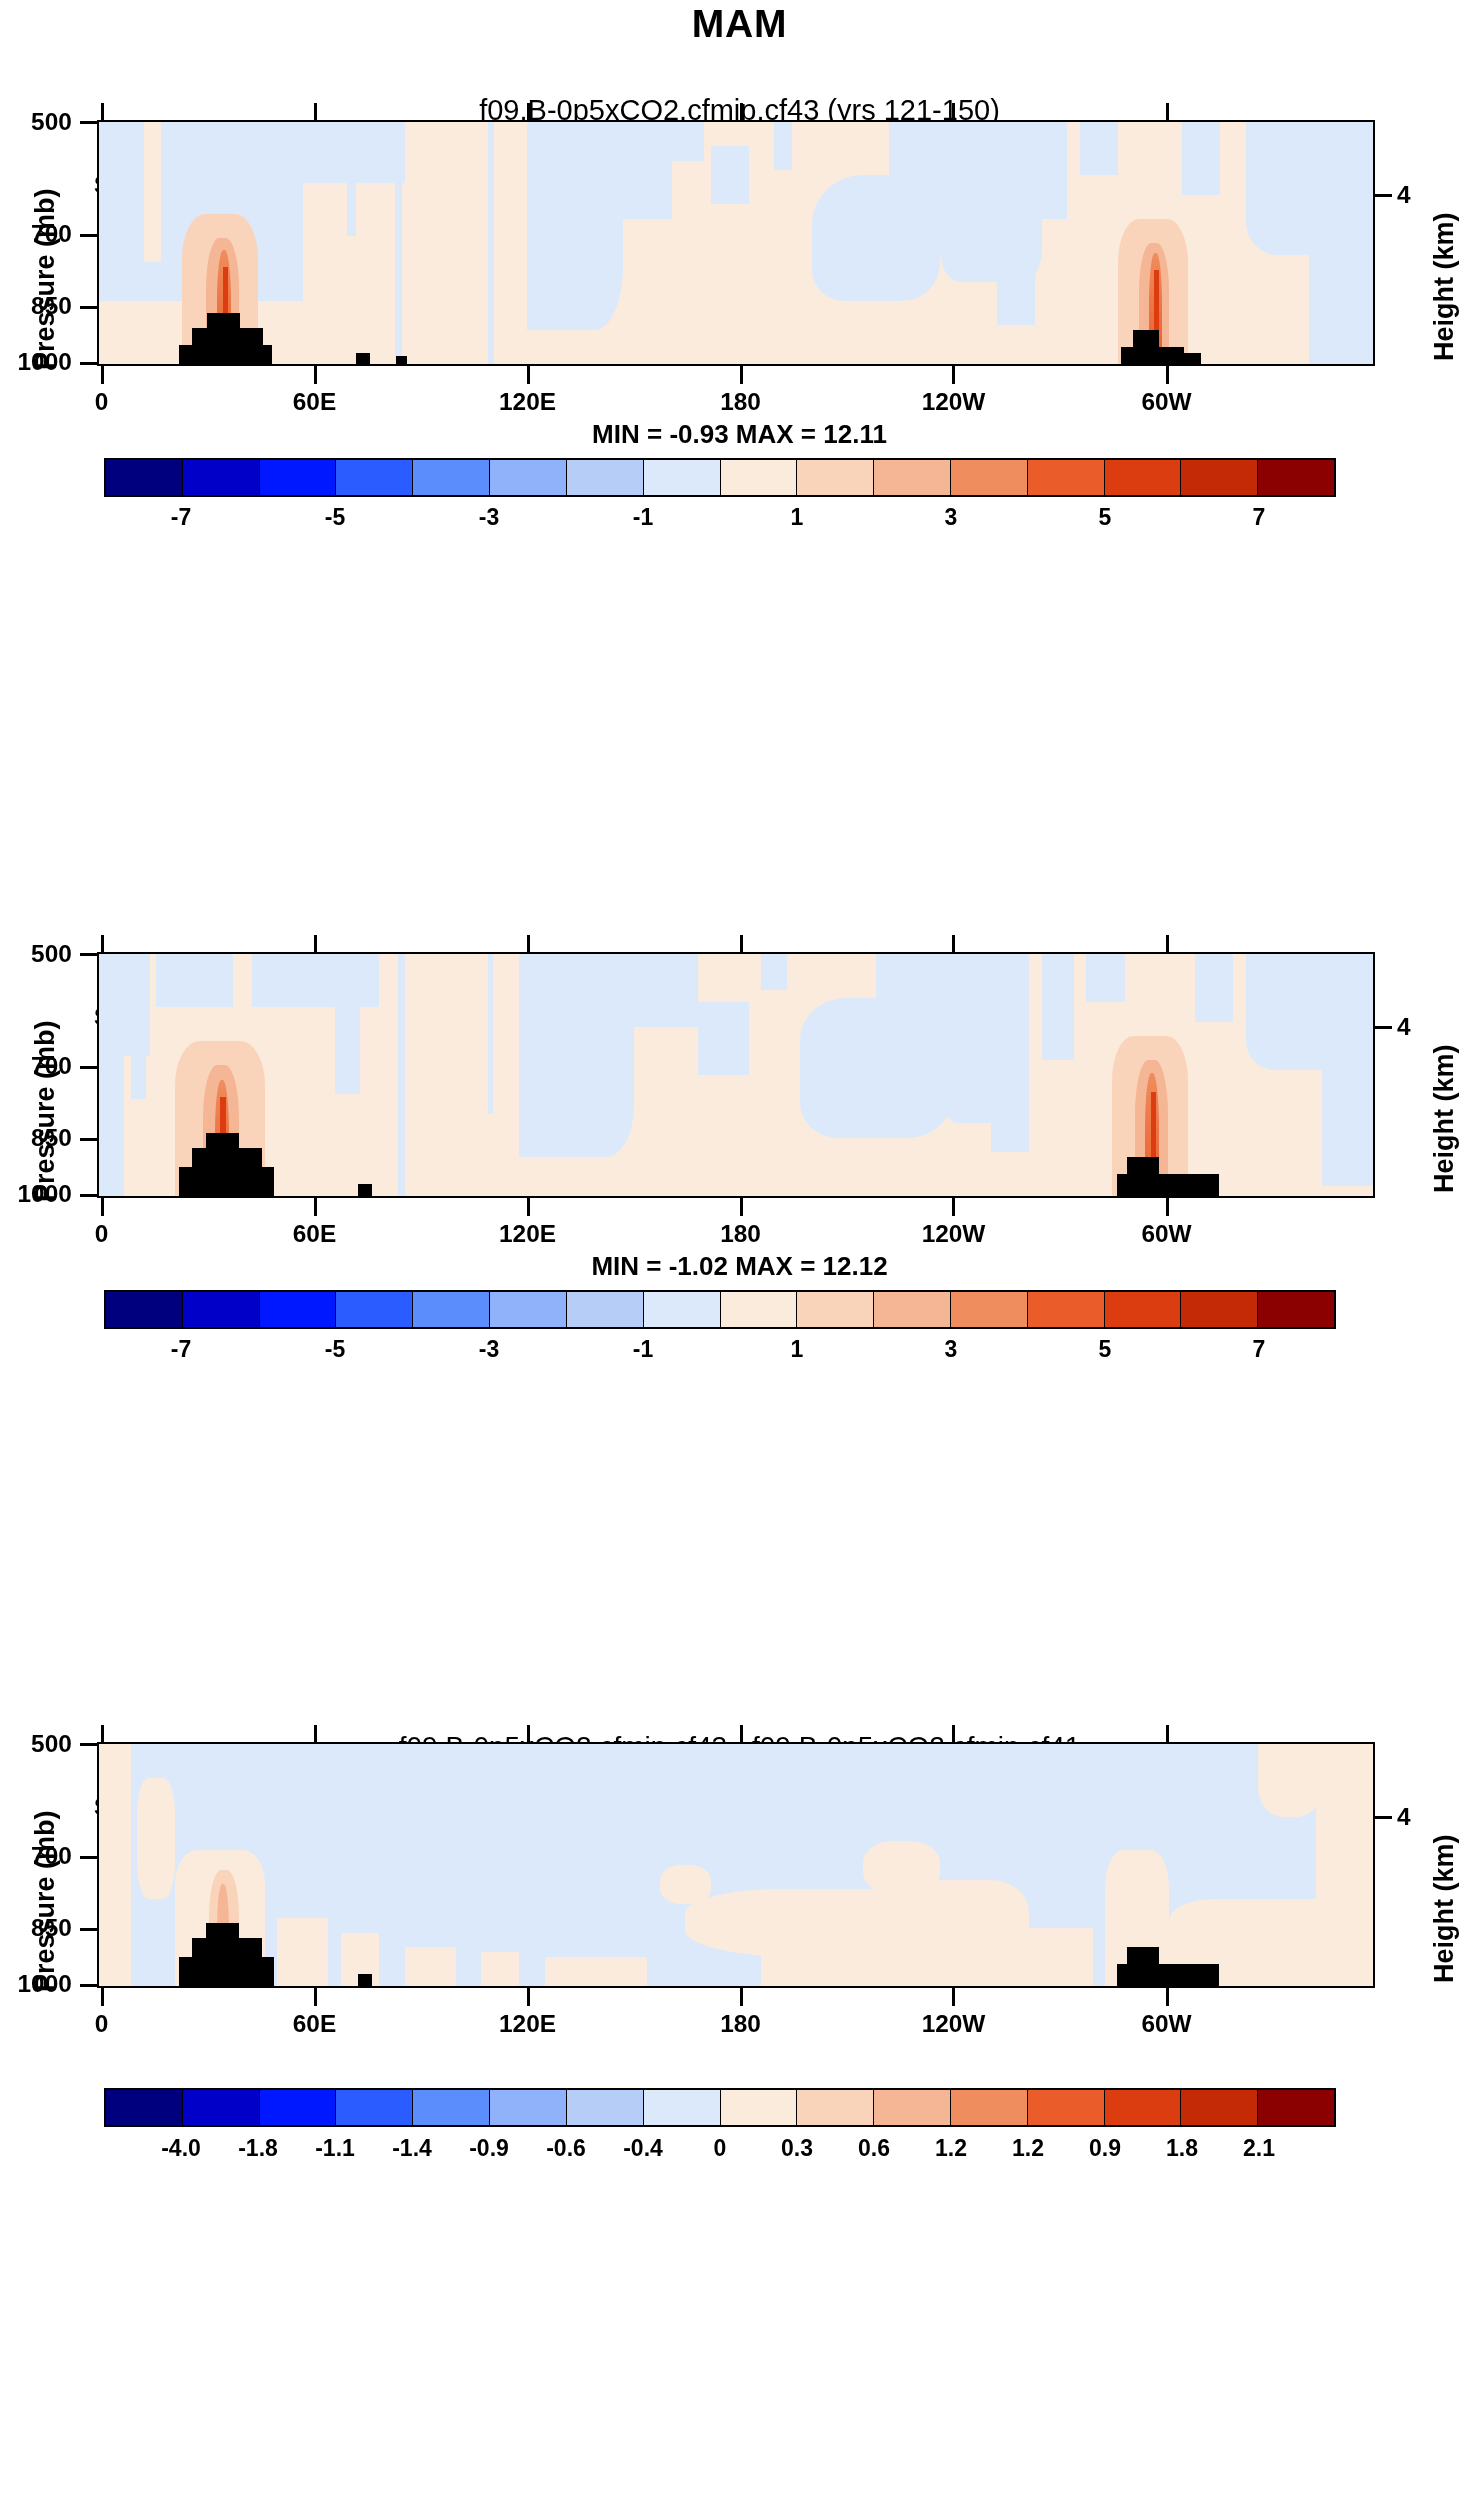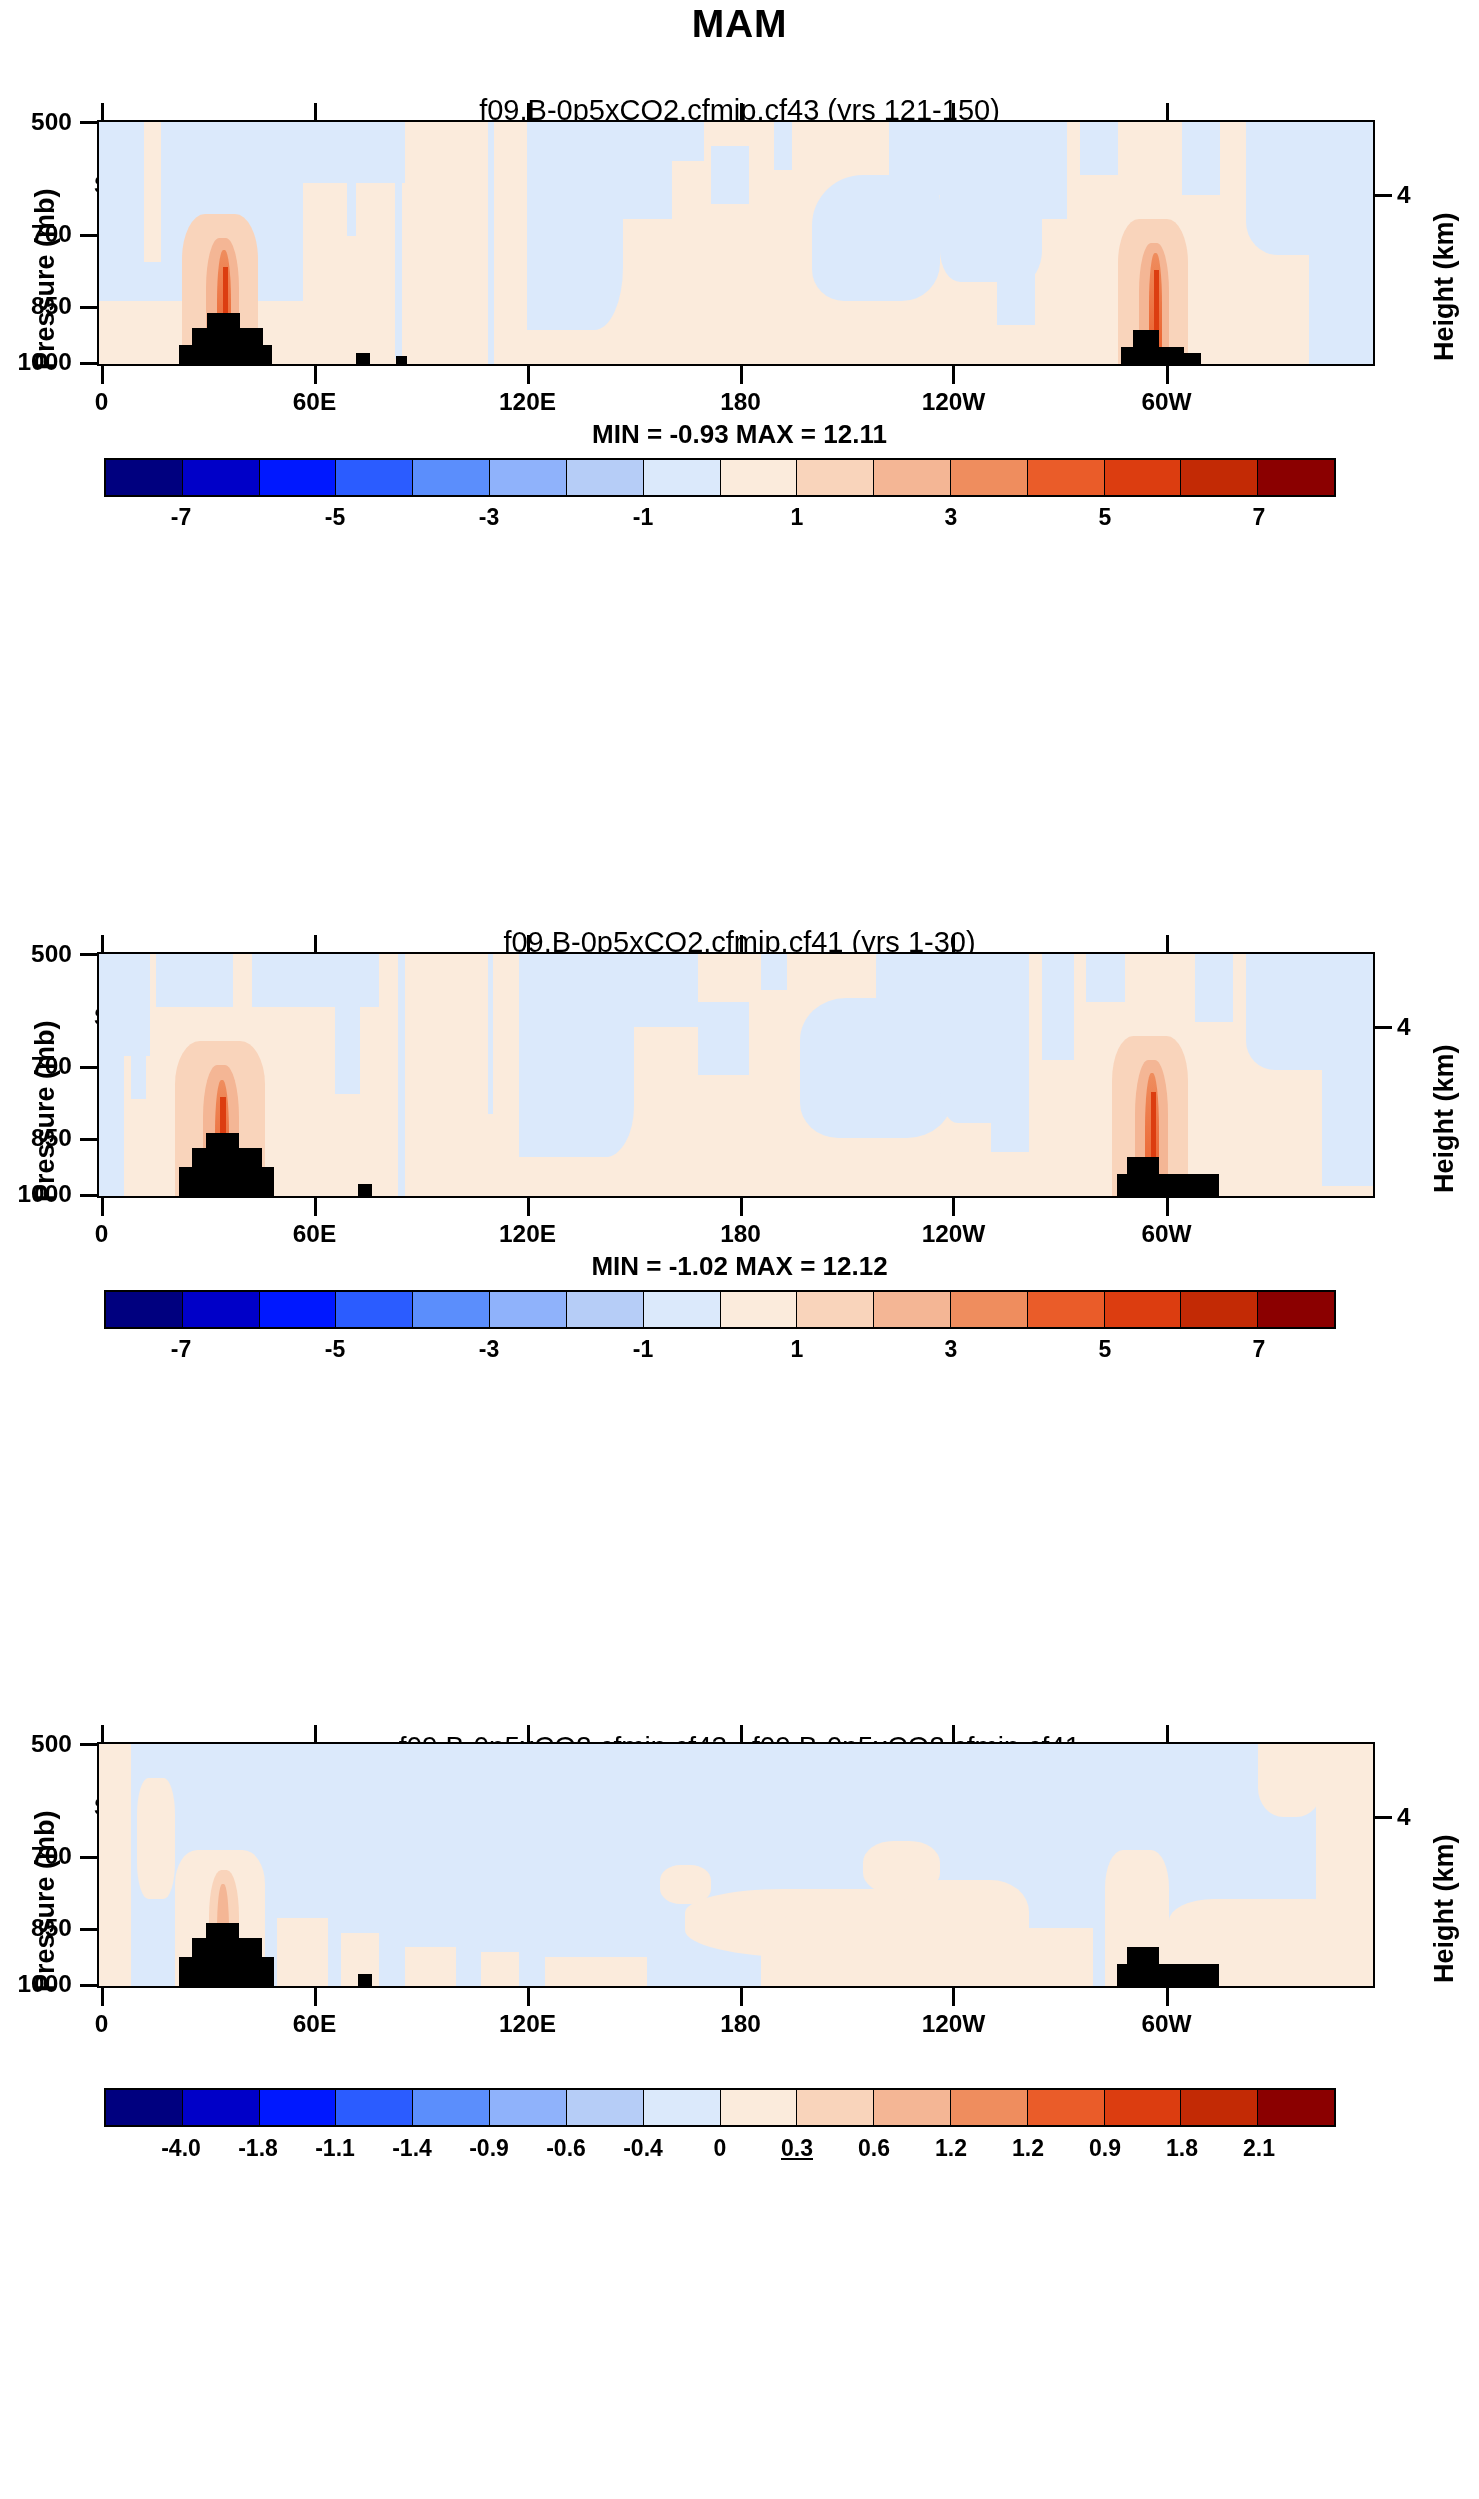--- a/index.html
+++ b/index.html
@@ -161,21 +161,20 @@
         <span style="left: 31.25%;">-3</span>
         <span style="left: 43.75%;">-1</span>
         <span style="left: 56.25%;">1</span>
         <span style="left: 68.75%;">3</span>
         <span style="left: 81.25%;">5</span>
         <span style="left: 93.75%;">7</span>
       </div>
   </div>
 
   <div class="panel" style="top:832px;height:891px;">
-    <div class="panel-title" style="top:94px;">f09.B-0p5xCO2.cfmip.cf41 (yrs 1-30)</div>
 
     <div class="varname" style="left:94px;top:172px;">Stat eddy moisture</div>
     <div class="units" style="left:1251px;top:172px;">m/s g/kg</div>
 
     <div class="ylab" style="left:30px;top:370px;">Pressure (mb)</div>
     <div class="rlab" style="left:1429px;top:361px;">Height (km)</div>
 
     <div class="ytick" style="left:-4.2px;top:108px;">500</div>
     <div class="ytick" style="left:-4.2px;top:220px;">700</div>
     <div class="ytick" style="left:-4.2px;top:292px;">850</div>
@@ -377,21 +376,21 @@
       </div>
     <div class="cblabels" style="left:104px;top:471px;width:1232px;">
         <span style="left: 6.25%;">-4.0</span>
         <span style="left: 12.5%;">-1.8</span>
         <span style="left: 18.75%;">-1.1</span>
         <span style="left: 25%;">-1.4</span>
         <span style="left: 31.25%;">-0.9</span>
         <span style="left: 37.5%;">-0.6</span>
         <span style="left: 43.75%;">-0.4</span>
         <span style="left: 50%;">0</span>
-        <span style="left: 56.25%; text-decoration: underline;">0.3</span>
+        <span style="left: 56.25%;">0.3</span>
         <span style="left: 62.5%;">0.6</span>
         <span style="left: 68.75%;">1.2</span>
         <span style="left: 75%;">1.2</span>
         <span style="left: 81.25%;">0.9</span>
         <span style="left: 87.5%;">1.8</span>
         <span style="left: 93.75%;">2.1</span>
       </div>
   </div>
 
 </div>

